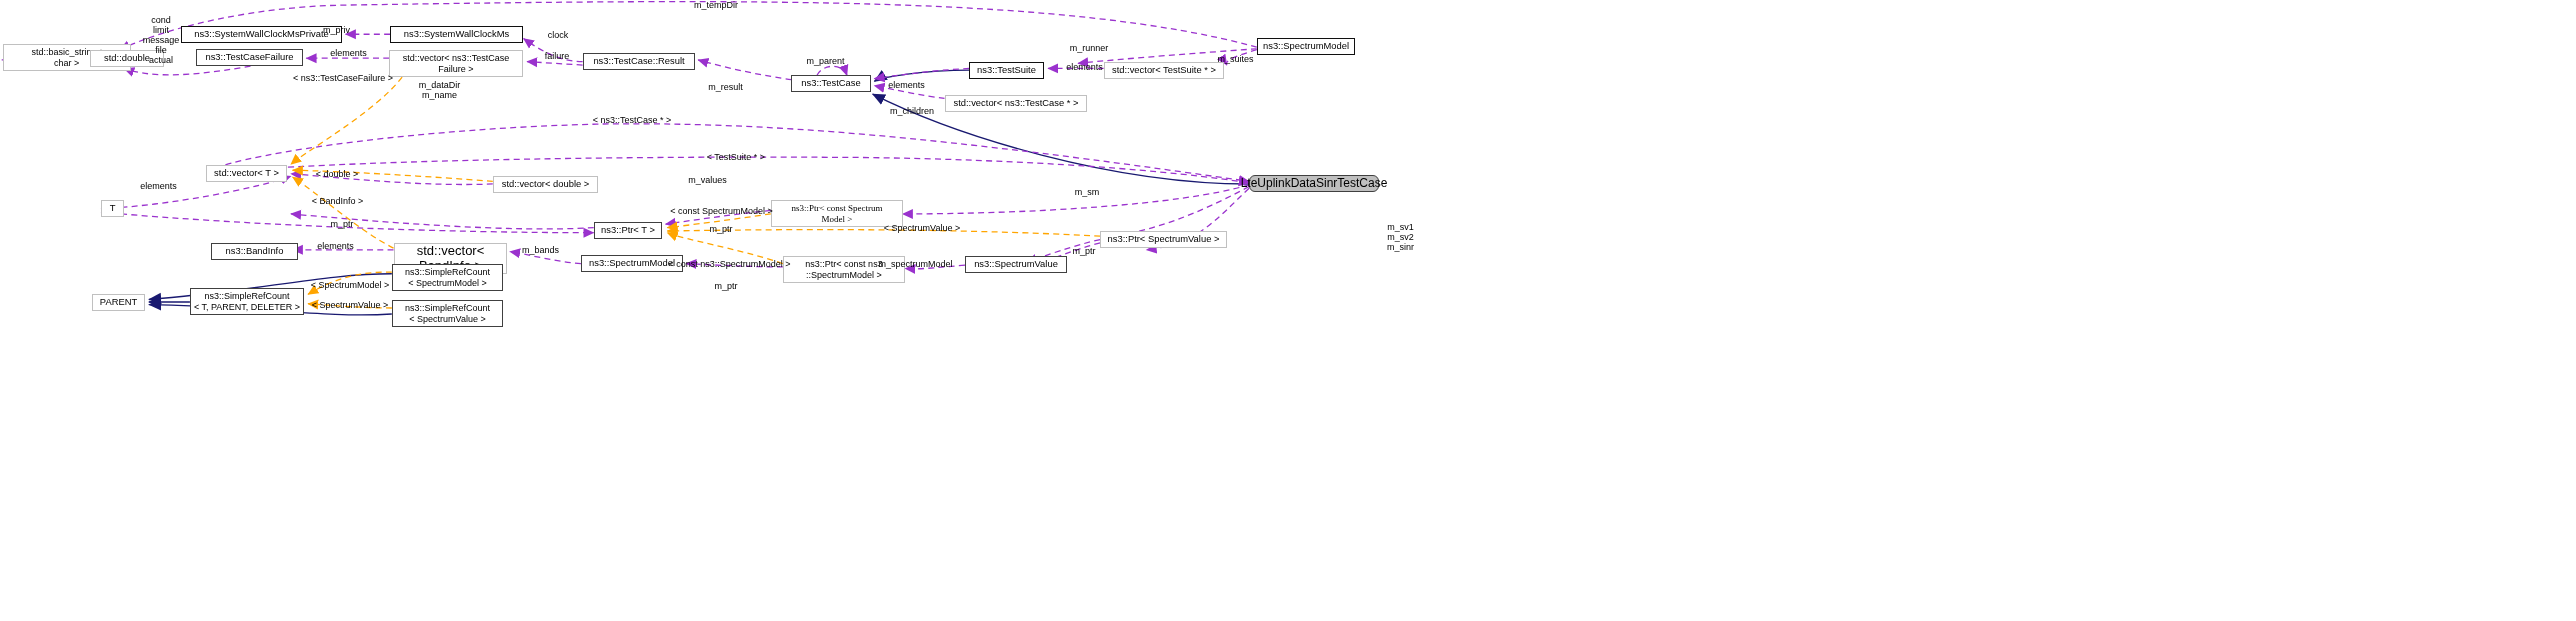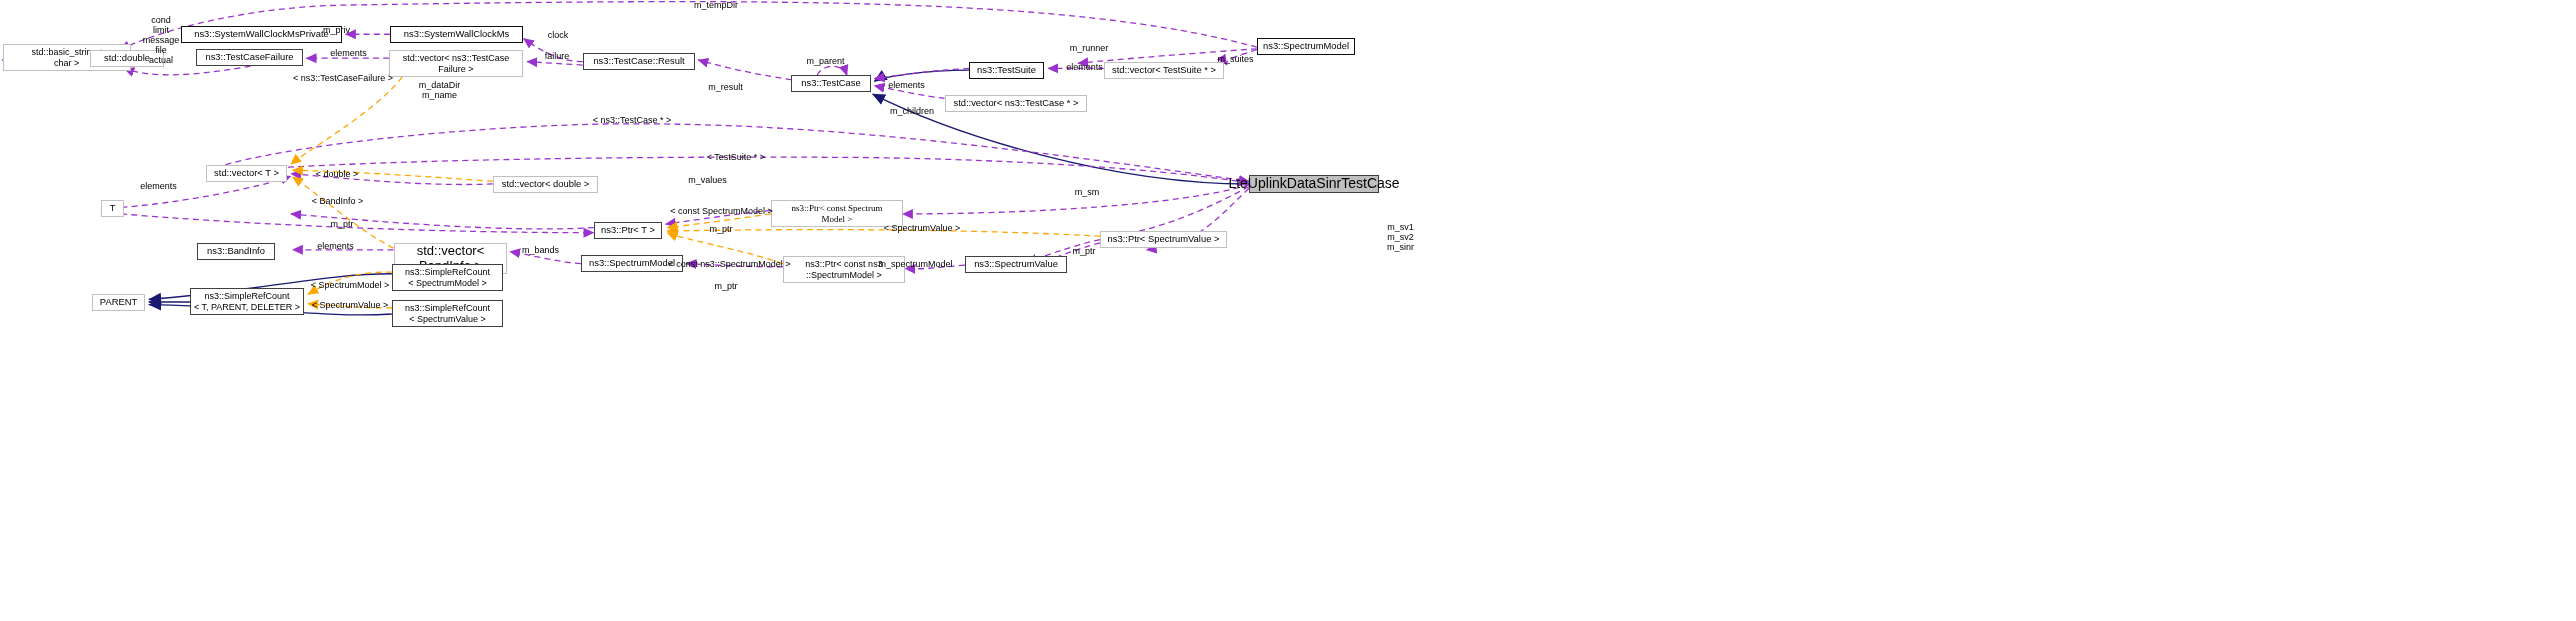--- a/index.html
+++ b/index.html
@@ -140,21 +140,21 @@
       <div class="node b-thin" style="left: 771px; top: 200px; width: 132px; min-height: 27px; font-size: 9px; font-family: Liberation Serif, serif;">
         <span>ns3::Ptr&lt; const Spectrum
 Model &gt;</span>
       </div>
       <div class="node b-heavy" style="left: 594px; top: 222px; width: 68px; min-height: 17px; font-size: 9.4px;">
         <span>ns3::Ptr&lt; T &gt;</span>
       </div>
       <div class="node b-thin" style="left: 1100px; top: 231px; width: 127px; min-height: 17px; font-size: 9.4px;">
         <span>ns3::Ptr&lt; SpectrumValue &gt;</span>
       </div>
-      <div class="node b-heavy" style="left: 197px; top: 243px; width: 78px; min-height: 17px; font-size: 9.4px;">
+      <div class="node b-heavy" style="left: 211px; top: 243px; width: 87px; min-height: 17px; font-size: 9.4px;">
         <span>ns3::BandInfo</span>
       </div>
       <div class="node b-thin" style="left: 394px; top: 243px; width: 113px; min-height: 17px; font-size: 13px;">
         <span>std::vector&lt; BandInfo &gt;</span>
       </div>
       <div class="node b-heavy" style="left: 581px; top: 255px; width: 102px; min-height: 17px; font-size: 9.4px;">
         <span>ns3::SpectrumModel</span>
       </div>
       <div class="node b-thin" style="left: 783px; top: 256px; width: 122px; min-height: 27px; font-size: 9px;">
         <span>ns3::Ptr&lt; const ns3
@@ -171,21 +171,21 @@
         <span>PARENT</span>
       </div>
       <div class="node b-heavy" style="left: 190px; top: 288px; width: 114px; min-height: 27px; font-size: 9px;">
         <span>ns3::SimpleRefCount
 &lt; T, PARENT, DELETER &gt;</span>
       </div>
       <div class="node b-heavy" style="left: 392px; top: 300px; width: 111px; min-height: 27px; font-size: 9px;">
         <span>ns3::SimpleRefCount
 &lt; SpectrumValue &gt;</span>
       </div>
-      <div class="node focus" style="left: 1249px; top: 175px; width: 130px; min-height: 17px; font-size: 14px;">
+      <div class="node focus" style="left: 1249px; top: 175px; width: 130px; min-height: 17px; font-size: 12px; border-radius: 6px;">
         <span>LteUplinkDataSinrTestCase</span>
       </div>
     </div>
 
   <div id="labels-layer">
       <div class="elabel" style="left: 685px; top: 0px; width: 62px; font-size: 9px;">m_tempDir</div>
       <div class="elabel" style="left: 137px; top: 14.5px; width: 48px; font-size: 9px;">cond
 limit
 message
 file

